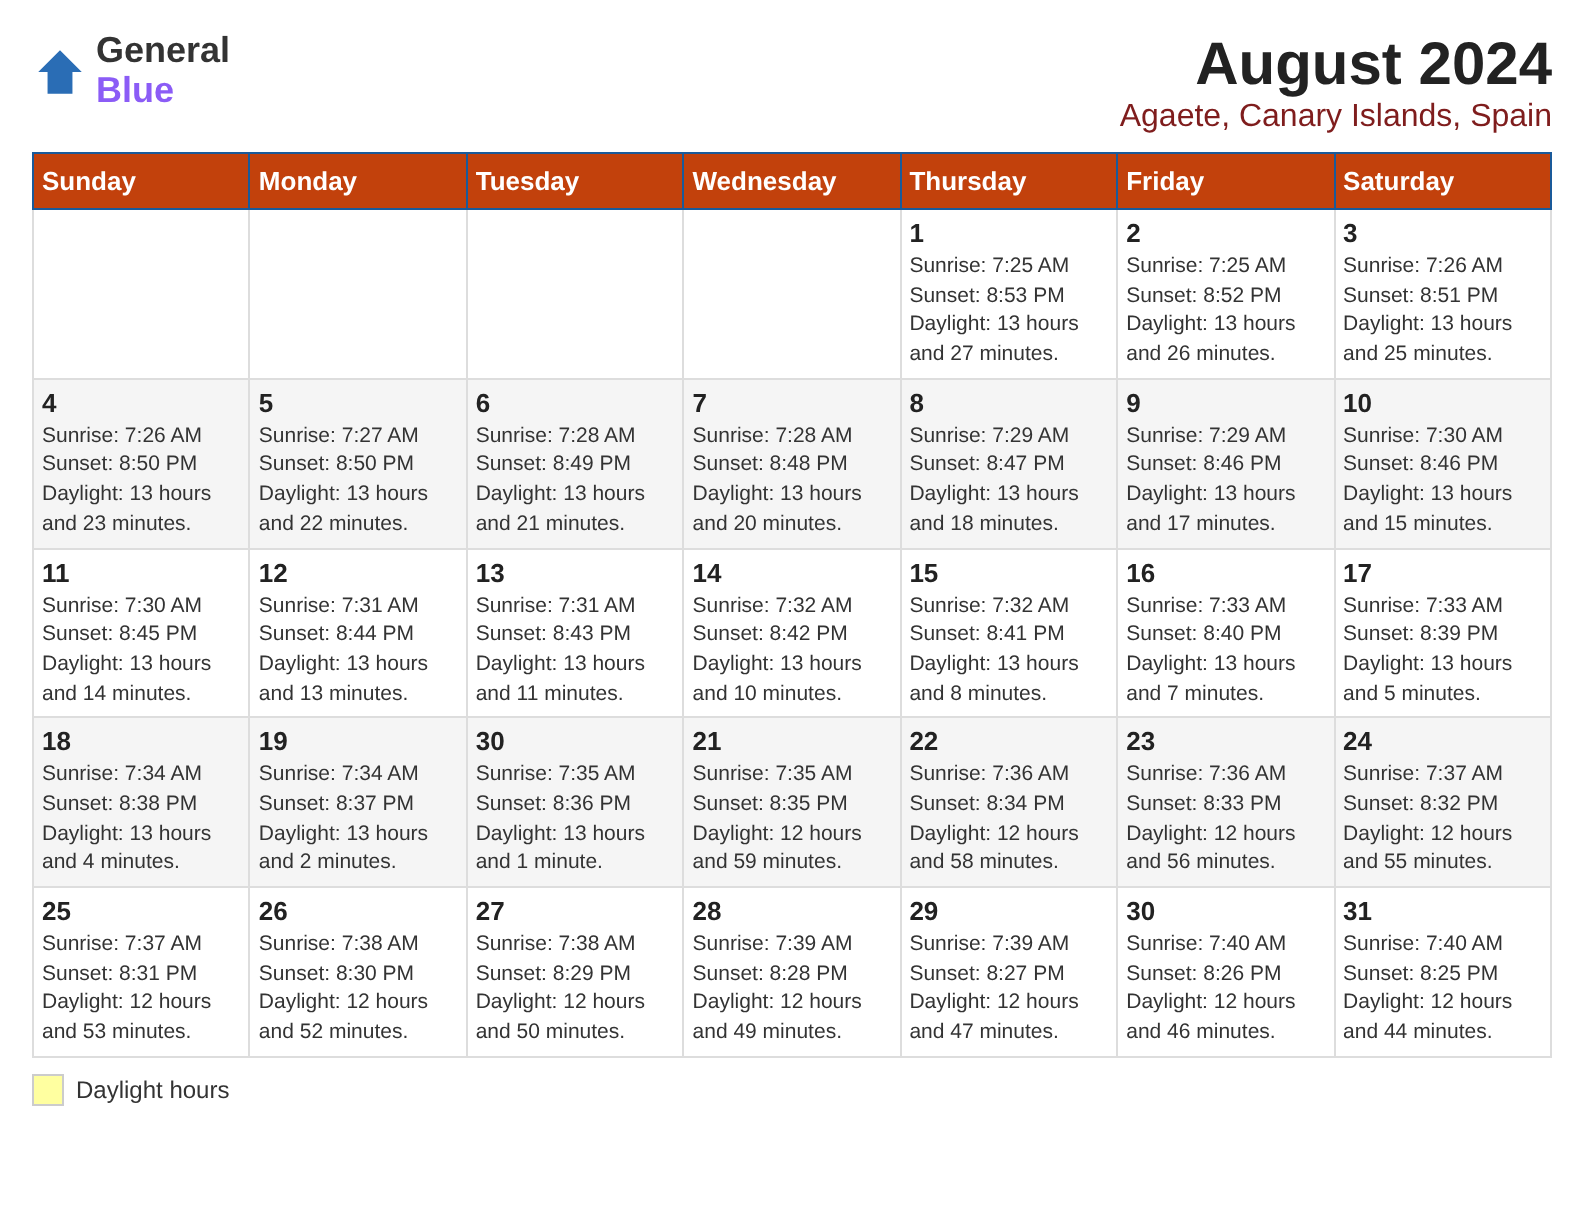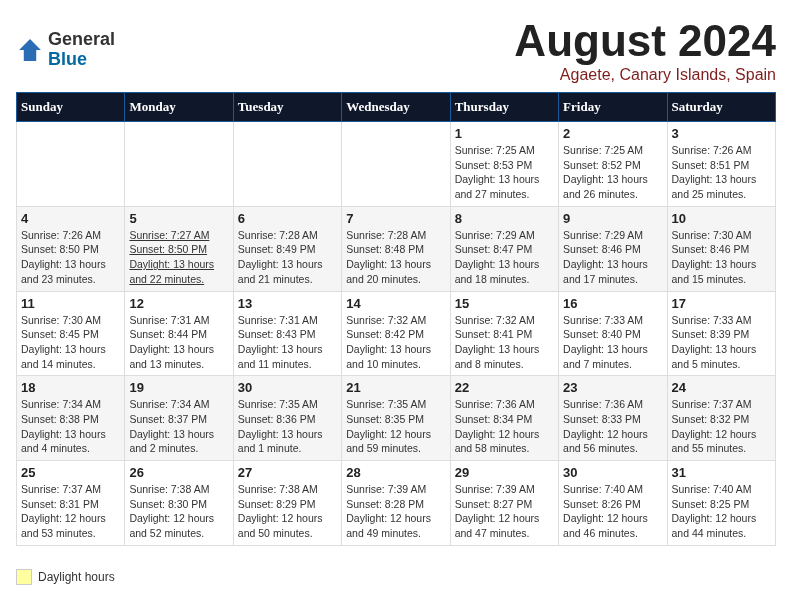--- a/index.html
+++ b/index.html
@@ -6,60 +6,59 @@
     body {
       font-family: Arial, sans-serif;
       background: #fff;
       width: 792px;
       min-height: 612px;
       padding: 16px;
     }
     .header {
       display: flex;
       justify-content: space-between;
-      align-items: center;
+      align-items: flex-start;
       margin-bottom: 8px;
     }
     .logo {
       display: flex;
       align-items: center;
       gap: 4px;
     }
     .logo-text {
       font-size: 18px;
       font-weight: bold;
       line-height: 1.1;
     }
     .logo-general { color: #333; }
-    .logo-blue { color: #0369a1; }
+    .logo-blue { color: #8b5cf6; }
     .logo-icon {
       width: 28px;
       height: 28px;
     }
     .title-block {
       text-align: right;
     }
     .main-title {
-      font-size: 44px;
+      font-size: 30px;
       font-weight: bold;
       color: #222;
     }
     .subtitle {
       font-size: 16px;
       color: #7f1d1d;
     }
     table {
       width: 100%;
       border-collapse: collapse;
       font-size: 11px;
     }
     thead tr {
-      background-color: #0f172a;
+      background-color: #c2410c;
       color: #fff;
-      font-family: Liberation Serif, serif;
     }
     thead th {
       padding: 6px 4px;
       text-align: left;
       font-size: 13px;
       font-weight: bold;
       border: 1px solid #1a5a9a;
     }
     tbody tr {
       border-bottom: 1px solid #ddd;
@@ -82,21 +81,21 @@
     }
     .day-info {
       font-size: 10.5px;
       color: #333;
       line-height: 1.4;
     }
     .legend {
       display: flex;
       align-items: center;
       gap: 6px;
-      margin-top: 23px;
+      margin-top: 8px;
       font-size: 12px;
       color: #333;
     }
     .legend-box {
       width: 16px;
       height: 16px;
       background: #ffffa0;
       border: 1px solid #ccc;
     }
   </style>
@@ -158,21 +157,21 @@
       </tr>
       <tr>
         <td>
           <div class="day-num">4</div>
           <div class="day-info" style="white-space: pre-line;">Sunrise: 7:26 AM
 Sunset: 8:50 PM
 Daylight: 13 hours and 23 minutes.</div>
         </td>
         <td>
           <div class="day-num">5</div>
-          <div class="day-info" style="white-space: pre-line; text-decoration: underline;">Sunrise: 7:27 AM
+          <div class="day-info" style="white-space: pre-line;">Sunrise: 7:27 AM
 Sunset: 8:50 PM
 Daylight: 13 hours and 22 minutes.</div>
         </td>
         <td>
           <div class="day-num">6</div>
           <div class="day-info" style="white-space: pre-line;">Sunrise: 7:28 AM
 Sunset: 8:49 PM
 Daylight: 13 hours and 21 minutes.</div>
         </td>
         <td>

